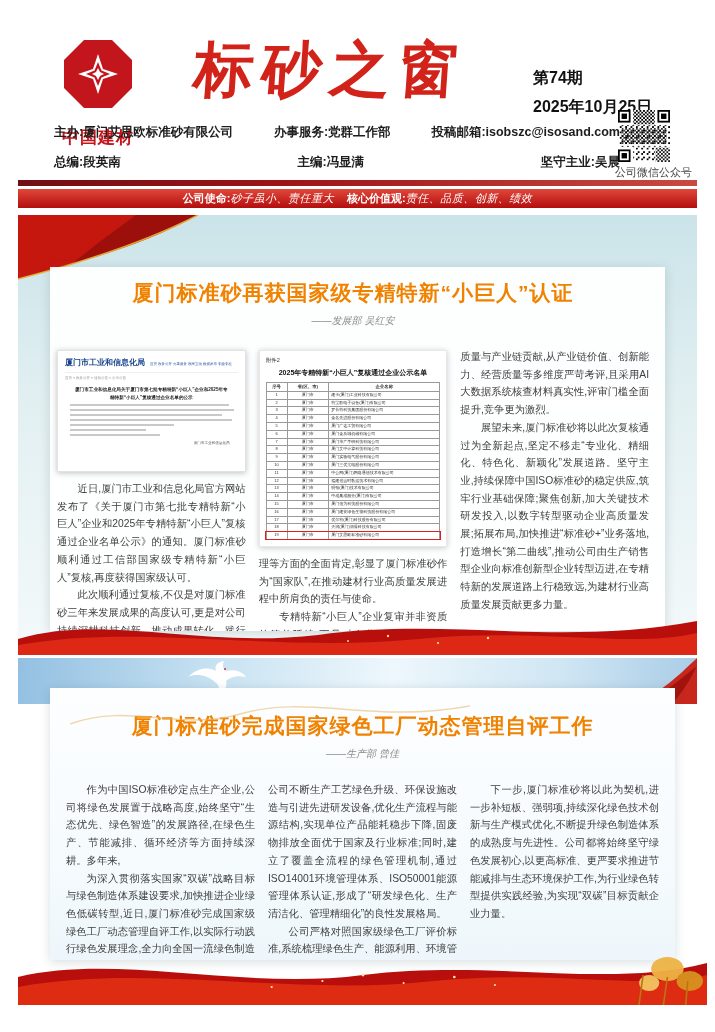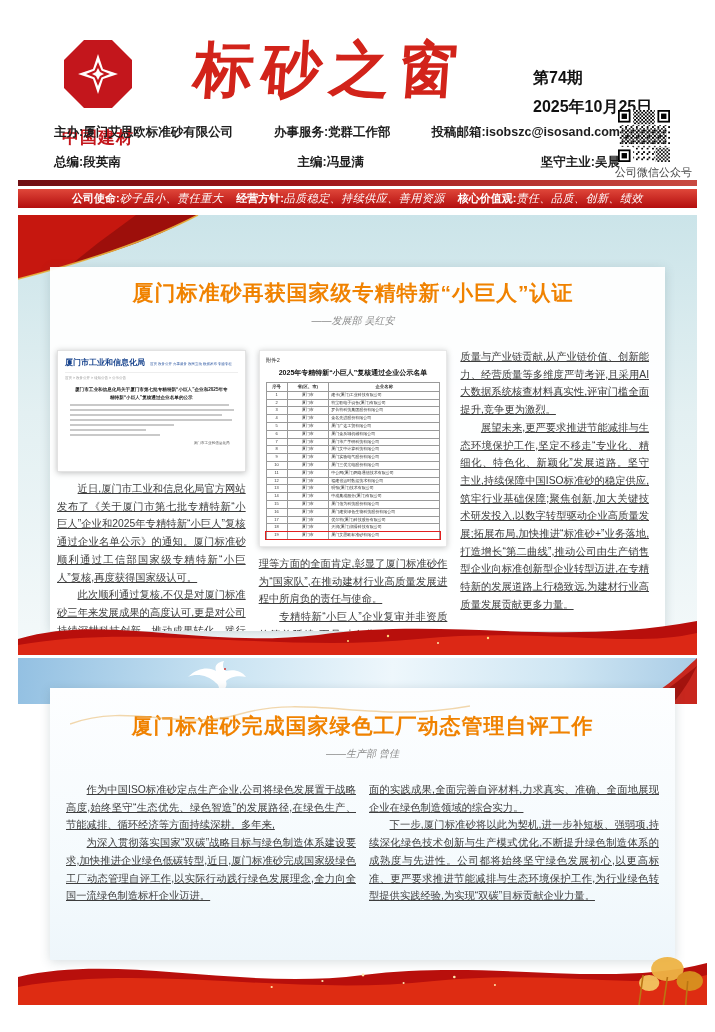--- a/index.html
+++ b/index.html
@@ -34,21 +34,21 @@
   .sec1 { position:absolute; left:18px; right:18px; top:215px; height:440px; overflow:hidden;
     background:linear-gradient(180deg,#cbe4e9 0%,#e3f0f2 45%,#f4f9fa 100%); }
   .ribbon-tl { position:absolute; left:0; top:0; }
   .card { position:absolute; left:32px; right:32px; background:rgba(255,255,255,.94);
     box-shadow:0 2px 10px rgba(60,90,100,.20); padding:12px 16px 8px; overflow:hidden; }
   .card1 { top:52px; bottom:24px;padding-left:7px; }
   .a-title { text-align:center; color:#f08200; font-size:21px; font-weight:800; letter-spacing:1px; }
   .a-byline { text-align:center; color:#8b8b8b; font-size:10px; margin-top:7px;font-style:italic; }
   .cols { display:flex; gap:13px; margin-top:20px; }
   .col { flex:1; min-width:0; font-size:10.3px; line-height:1.72; color:#3d3d3d; text-align:justify; }
-  .para { text-indent:2em;text-decoration:underline; }
+  .para { text-indent:2em; }
   .para.cont { text-indent:0; }
 
   
   .shot { height:122px; background:#fff; border:1px solid #e2e2e2; box-shadow:0 1px 6px rgba(0,0,0,.25);
     padding:5px 7px; margin:2px 0 8px; overflow:hidden; }
   .shot-head { display:flex; align-items:baseline; gap:5px; border-bottom:1px solid #eee; padding-bottom:2px; }
   .shot-site { color:#15418c; font-weight:bold; font-size:8px; font-family:"Liberation Serif",serif; white-space:nowrap; }
   .shot-nav { font-size:3.5px; color:#2a55a0; white-space:nowrap; overflow:hidden; }
   .shot-crumb { font-size:3.5px; color:#999; margin-top:2px; }
   .shot-title { font-size:4.6px; font-weight:bold; color:#222; text-align:center; margin-top:5px; line-height:1.7; padding:0 8px; }
@@ -150,21 +150,20 @@
         <span>主编:冯显满</span>
         <span>坚守主业:吴晨</span>
       </div>
     </div>
   </header>
 
   <div class="rule"></div>
 
   <div class="banner">
     <span><span class="lbl">公司使命:</span><span class="val">砂子虽小、责任重大</span></span>
-    <span><span class="lbl">经营方针:</span><span class="val">品质稳定、持续供应、善用资源</span></span>
     <span><span class="lbl">核心价值观:</span><span class="val">责任、品质、创新、绩效</span></span>
   </div>
 
   <section class="sec1">
     <svg class="ribbon-tl" width="240" height="70" viewBox="0 0 240 70">
       <path d="M0,0 L180,0 C130,26 70,46 0,64 Z" fill="#c6170f"></path>
       <path d="M118,0 L180,0 C140,22 95,38 55,48 L80,28 Z" fill="#9d0f0b"></path>
       <path d="M180,0 C130,26 70,46 0,64" stroke="#e9b23c" stroke-width="1.6" fill="none" opacity=".9"></path>
     </svg>
 
@@ -312,21 +311,21 @@
                   </tr>
                 </tbody>
             </table>
           </div>
           <p class="para cont">理等方面的全面肯定,彰显了厦门标准砂作为“国家队”,在推动建材行业高质量发展进程中所肩负的责任与使命。</p>
           <p class="para">专精特新“小巨人”企业复审并非资质的简单延续,而是对企业“专、精、特、新”实力的动态检验。2025年复审标准进一步聚焦</p>
         </div>
 
         <div class="col">
           <p class="para cont">质量与产业链贡献,从产业链价值、创新能力、经营质量等多维度严苛考评,且采用AI大数据系统核查材料真实性,评审门槛全面提升,竞争更为激烈。</p>
-          <p class="para">展望未来,更严要求推进节能减排与生态环境保护工作,坚定不移走“专业化、精细化、特色化、新颖化”发展道路。坚守主业,持续保障中国ISO标准砂的稳定供应,筑牢行业基础保障;聚焦创新,加大关键技术研发投入,以数字转型驱动企业高质量发展;拓展布局,加快推进“标准砂+”业务落地,打造增长“第二曲线”,推动公司由生产销售型企业向标准创新型企业转型迈进,在专精特新的发展道路上行稳致远,为建材行业高质量发展贡献更多力量。</p>
+          <p class="para">展望未来,厦门标准砂将以此次复核通过为全新起点,坚定不移走“专业化、精细化、特色化、新颖化”发展道路。坚守主业,持续保障中国ISO标准砂的稳定供应,筑牢行业基础保障;聚焦创新,加大关键技术研发投入,以数字转型驱动企业高质量发展;拓展布局,加快推进“标准砂+”业务落地,打造增长“第二曲线”,推动公司由生产销售型企业向标准创新型企业转型迈进,在专精特新的发展道路上行稳致远,为建材行业高质量发展贡献更多力量。</p>
         </div>
       </div>
     </div>
 
     <svg class="wave" viewBox="0 0 679 52" preserveAspectRatio="none">
       <path d="M0,36 C90,10 180,46 300,32 C430,14 540,44 679,18 L679,52 L0,52 Z" fill="#b80f0c"></path>
       <path d="M0,42 C120,20 260,50 400,36 C520,24 610,46 679,30 L679,52 L0,52 Z" fill="#e02c17" opacity=".88"></path>
       <circle cx="330" cy="38" r="1" fill="#ffd97a"></circle>
         <circle cx="370" cy="33" r="1.2" fill="#ffd97a"></circle>
       <circle cx="420" cy="40" r="1" fill="#ffe9ad"></circle>
@@ -352,21 +351,24 @@
       </svg>
       <h1 class="a-title">厦门标准砂完成国家绿色工厂动态管理自评工作</h1>
       <div class="a-byline">——生产部 曾佳</div>
 
       <div class="cols">
         <div class="col">
           <p class="para">作为中国ISO标准砂定点生产企业,公司将绿色发展置于战略高度,始终坚守“生态优先、绿色智造”的发展路径,在绿色生产、节能减排、循环经济等方面持续深耕。多年来,</p>
           <p class="para">为深入贯彻落实国家“双碳”战略目标与绿色制造体系建设要求,加快推进企业绿色低碳转型,近日,厦门标准砂完成国家级绿色工厂动态管理自评工作,以实际行动践行绿色发展理念,全力向全国一流绿色制造标杆企业迈进。</p>
         </div>
         <div class="col">
-          <p class="para cont">面的实践成果,全面完善自评材料,力求真实、准确、全面地展现企业在绿色制造领域的综合实力。</p>
+          <p class="para cont">公司不断生产工艺绿色升级、环保设施改造与引进先进研发设备,优化生产流程与能源结构,实现单位产品能耗稳步下降,固废物排放全面优于国家及行业标准;同时,建立了覆盖全流程的绿色管理机制,通过ISO14001环境管理体系、ISO50001能源管理体系认证,形成了“研发绿色化、生产清洁化、管理精细化”的良性发展格局。</p>
+          <p class="para">公司严格对照国家级绿色工厂评价标准,系统梳理绿色生产、能源利用、环境管理等方</p>
+        </div>
+        <div class="col">
           <p class="para">下一步,厦门标准砂将以此为契机,进一步补短板、强弱项,持续深化绿色技术创新与生产模式优化,不断提升绿色制造体系的成熟度与先进性。公司都将始终坚守绿色发展初心,以更高标准、更严要求推进节能减排与生态环境保护工作,为行业绿色转型提供实践经验,为实现“双碳”目标贡献企业力量。</p>
         </div>
       </div>
     </div>
 
     <svg class="wave2" viewBox="0 0 679 58" preserveAspectRatio="none">
       <path d="M0,30 C100,6 220,44 340,28 C470,12 580,42 679,16 L679,58 L0,58 Z" fill="#b80f0c"></path>
       <path d="M0,40 C130,16 270,50 410,34 C530,22 620,44 679,28 L679,58 L0,58 Z" fill="#e23013" opacity=".9"></path>
       <g opacity=".95">
         <ellipse cx="640" cy="22" rx="16" ry="12" fill="#eeb445"></ellipse>

